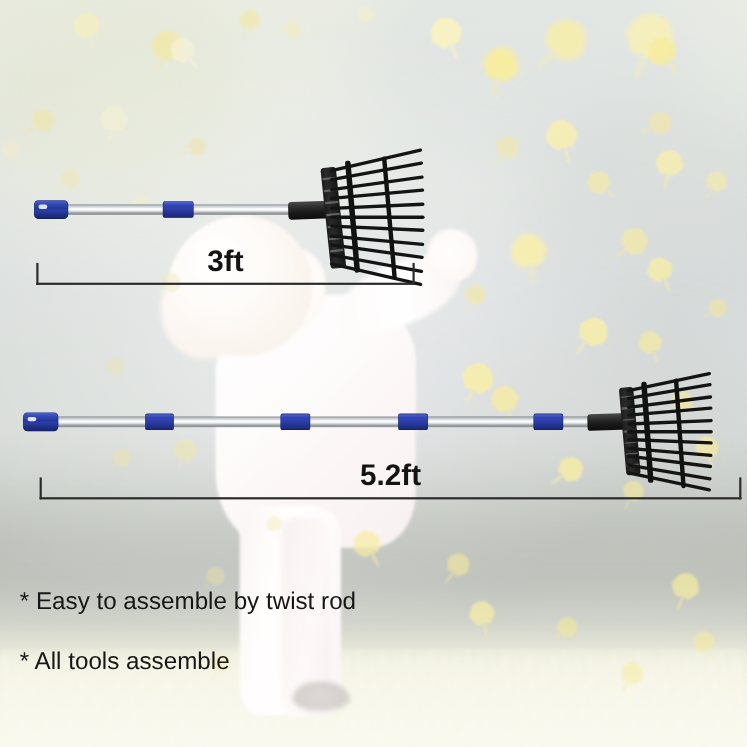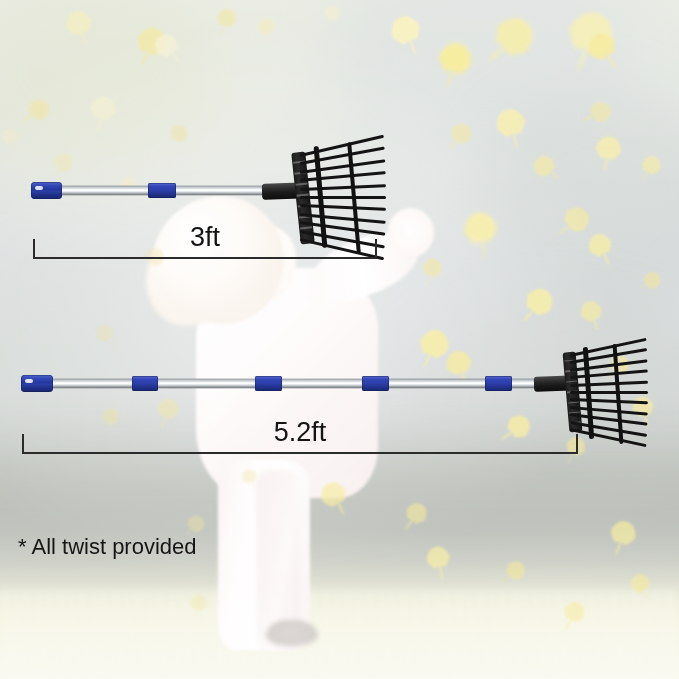--- a/index.html
+++ b/index.html
@@ -275,20 +275,21 @@
   }
   .measure .tick.left { left: 0; }
   .measure .tick.right { right: 0; }
   .measure .label {
     position: absolute;
     bottom: 6px;
     left: 0; right: 0;
     text-align: center;
     font-size: 27px;
     color: #141414;
+    font-weight: bold;
   }
 
   
   .bullets {
     position: absolute;
     left: 18px;
     top: 534px;
     width: 520px;
   }
   .bullet {
@@ -605,24 +606,25 @@
         <div class="tine" style="left: 570px; top: 398.4px; width: 78px; height: 3px; transform: rotate(2.4deg);"></div>
         <div class="tine" style="left: 570px; top: 405.8px; width: 78px; height: 3px; transform: rotate(4.8deg);"></div>
         <div class="tine" style="left: 570px; top: 413.2px; width: 78px; height: 3px; transform: rotate(7.2deg);"></div>
         <div class="tine" style="left: 570px; top: 420.6px; width: 78px; height: 3px; transform: rotate(9.6deg);"></div>
         <div class="tine" style="left: 570px; top: 428px; width: 78px; height: 3px; transform: rotate(12deg);"></div>
       </div>
     <div class="brace" style="left:586px; top:347px; width:5px; height:92px; transform:rotate(-4deg);"></div>
     <div class="brace" style="left:616px; top:344px; width:4px; height:100px; transform:rotate(-4deg);"></div>
   </div>
 
-  <div class="measure" style="left:22px; top:432px; width:556px; height:22px;">
+  <div class="measure" style="left:36px; top:432px; width:638px; height:22px;">
     <div class="tick left"></div>
     <div class="tick right"></div>
     <div class="bar"></div>
     <div class="label">5.2ft</div>
   </div>
 
   <div class="bullets">
-    <div class="bullet">* All twist provided</div>
+    <div class="bullet">* Easy to assemble by twist rod</div>
+    <div class="bullet">* All tools assemble</div>
   </div>
 
 </div>
 
 </body></html>

